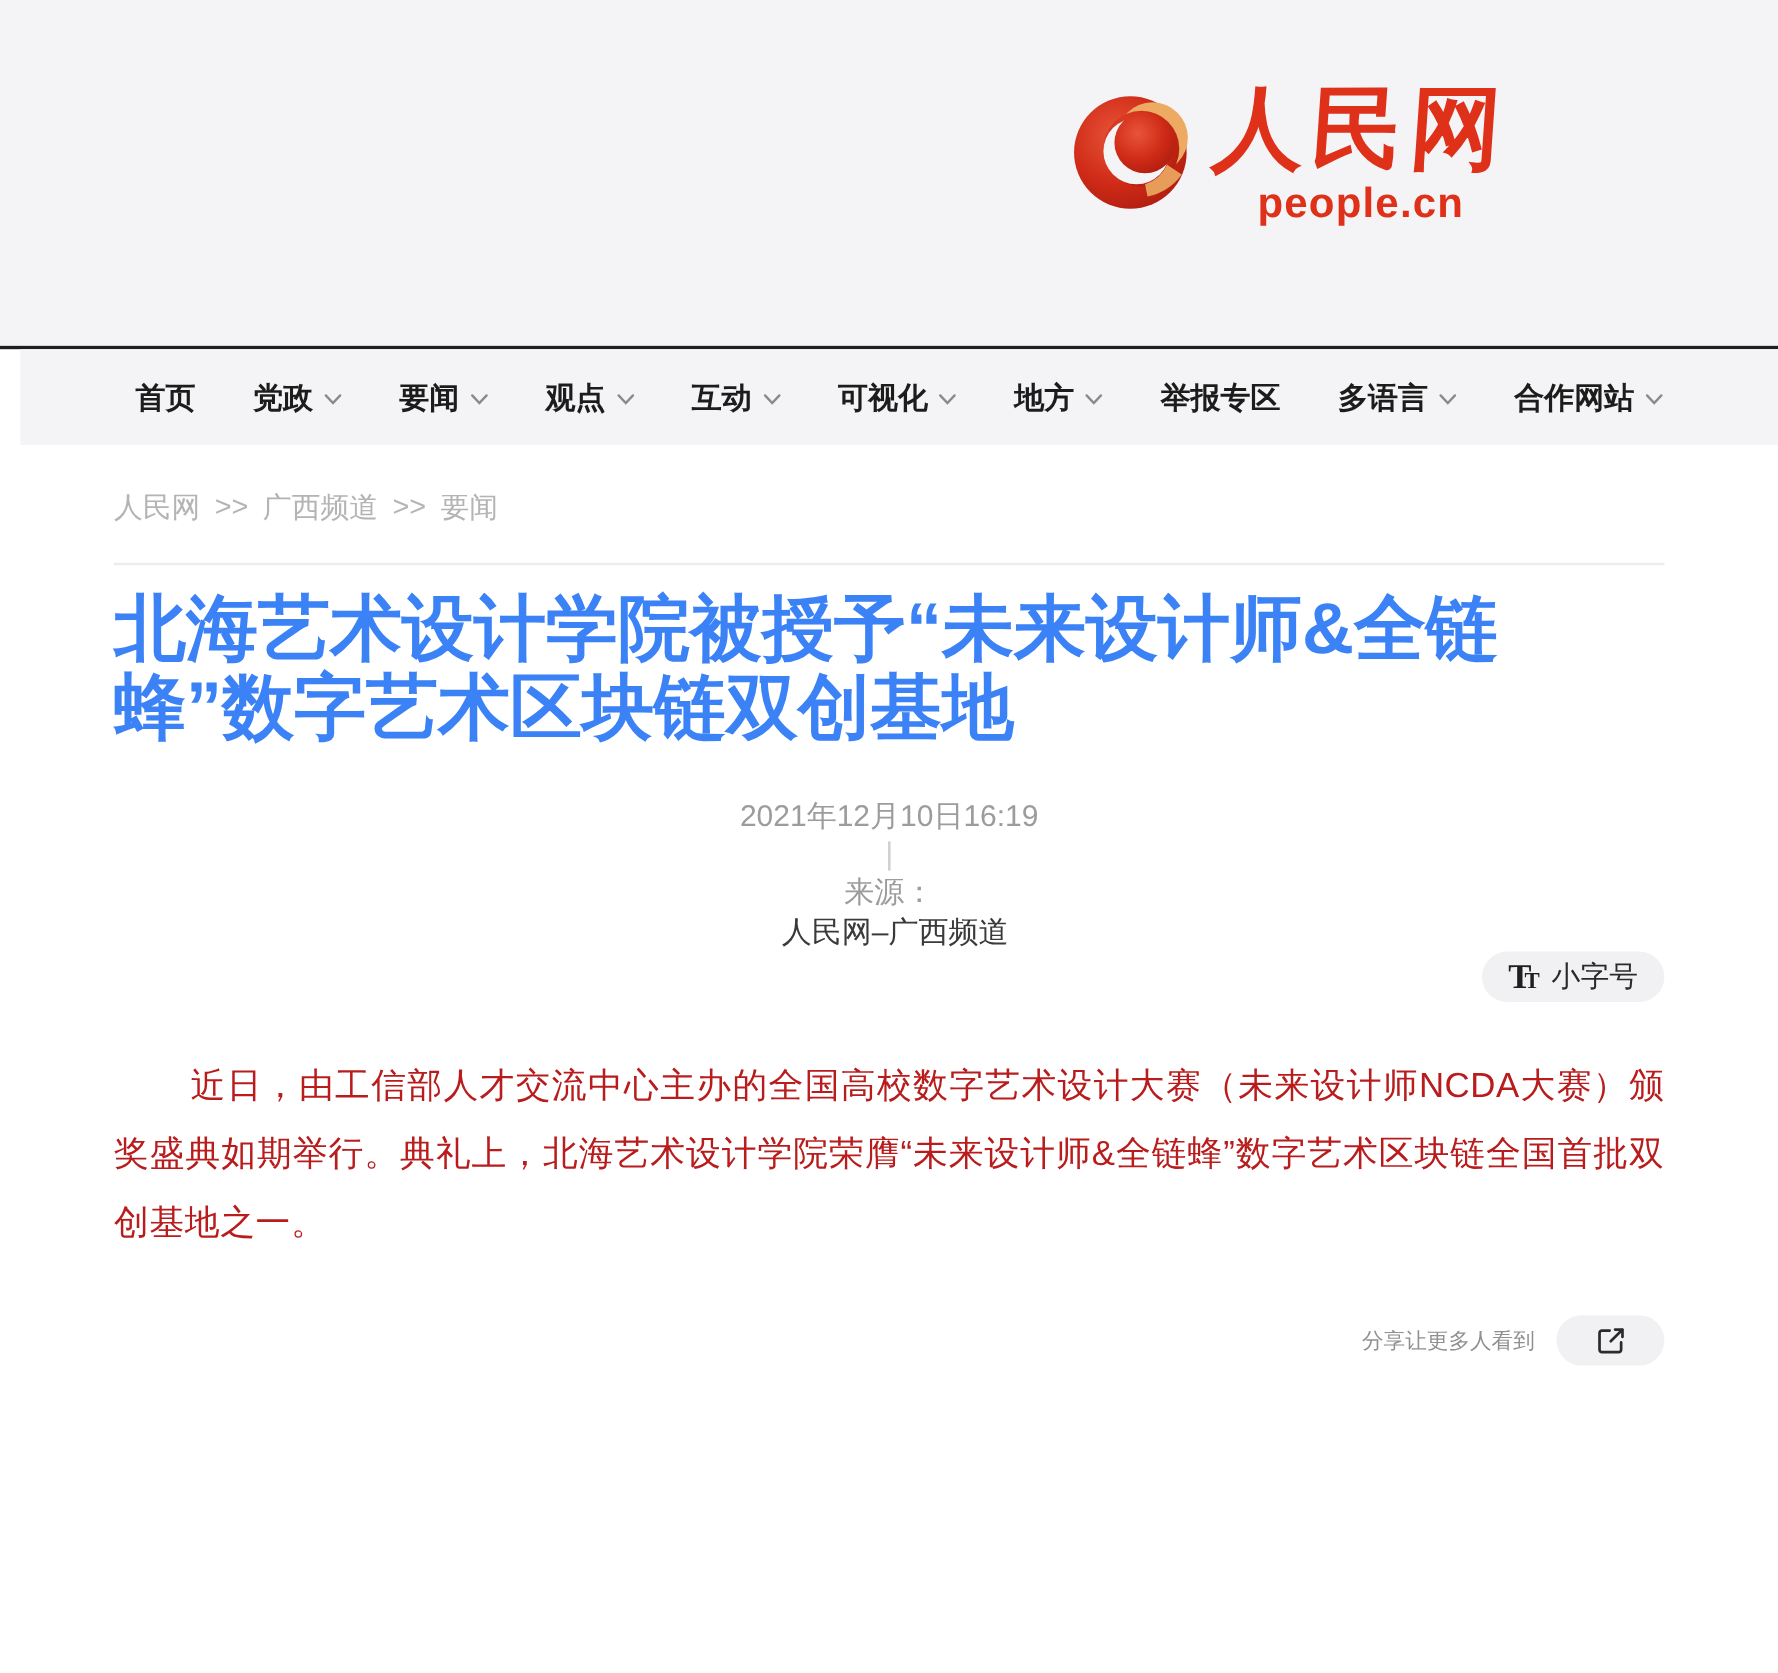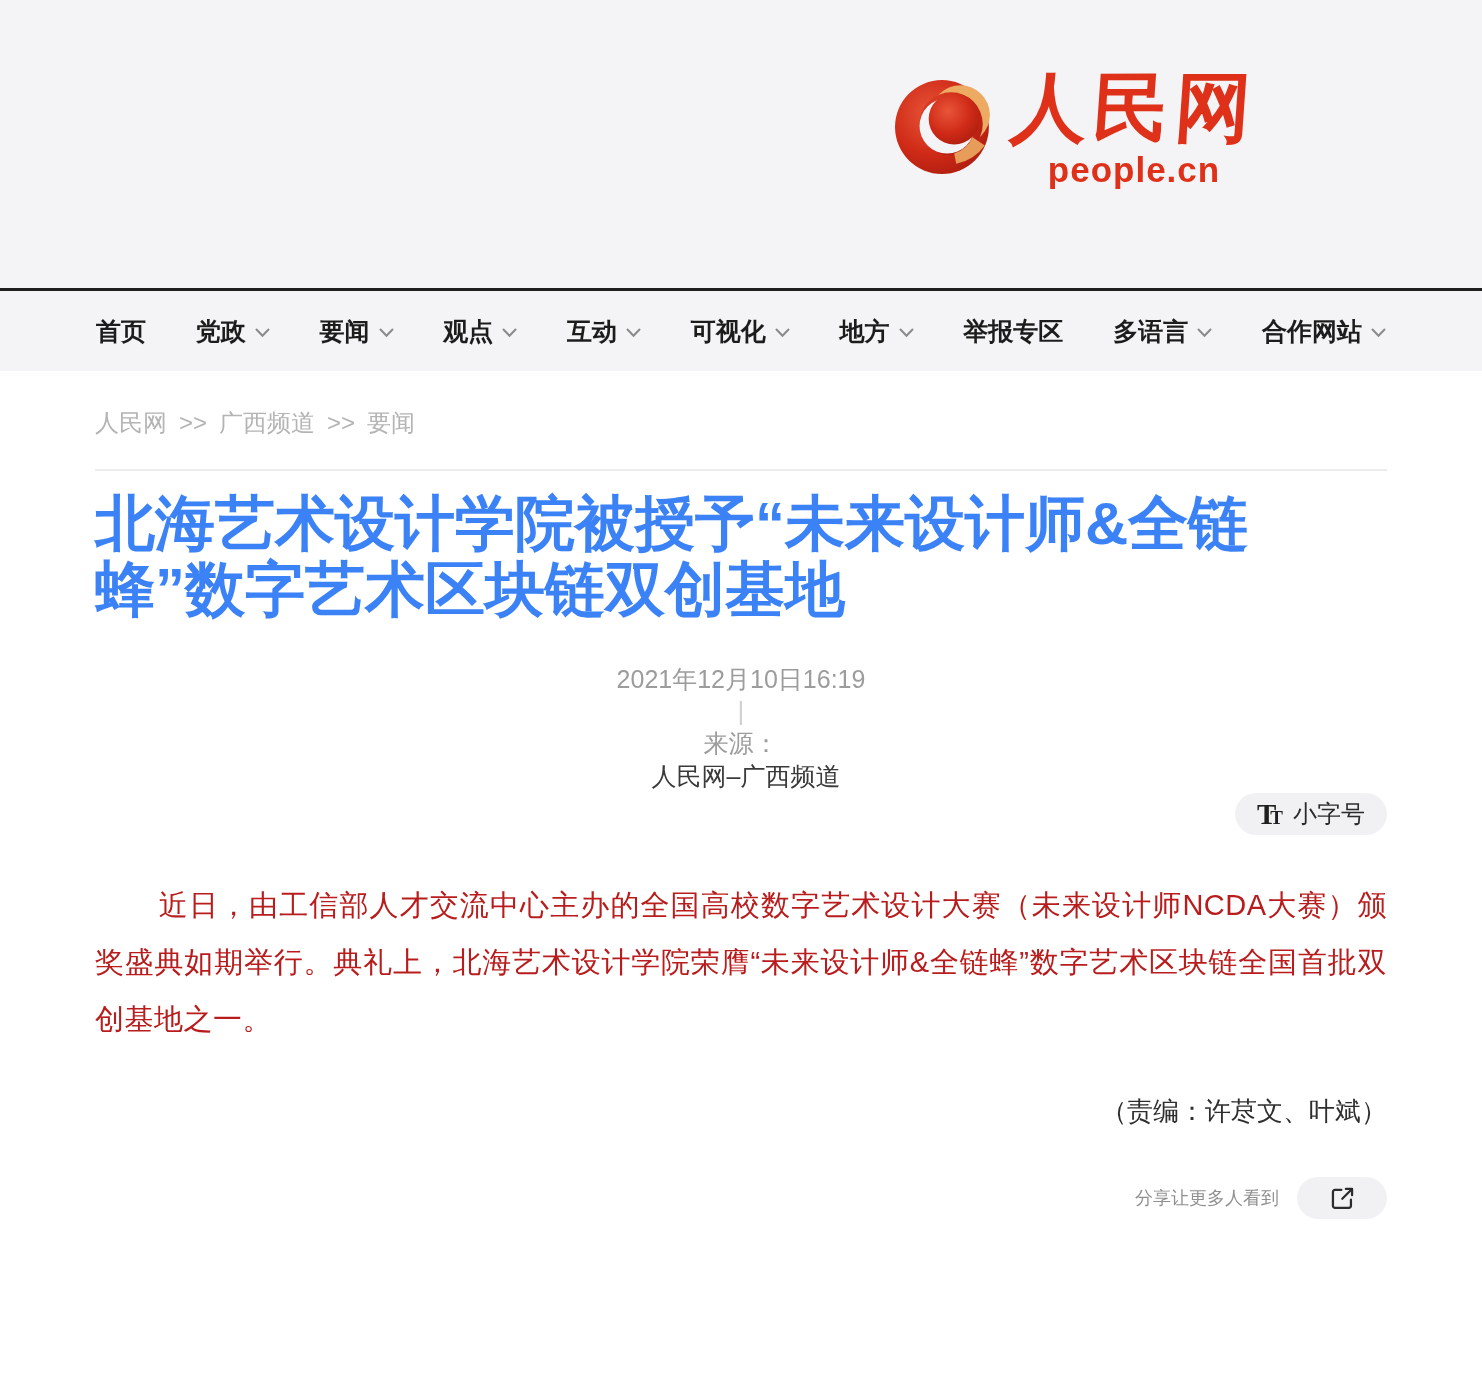--- a/index.html
+++ b/index.html
@@ -50,20 +50,21 @@
   .dark-rule { height: 3px; background: #1f1f1f; }
 
   
   .nav {
     height: 80px;
     background: #f4f4f6;
     display: flex;
     align-items: center;
     justify-content: space-between;
     padding: 18px 96px;
+    margin-left: 17px;
   }
   .nav-item {
     display: flex;
     align-items: center;
     gap: 9px;
     font-size: 25px;
     font-weight: 700;
     color: #1c1c1c;
     cursor: pointer;
     white-space: nowrap;
@@ -286,21 +287,20 @@
         <span class="tt tt-large">T</span><span class="tt tt-small">T</span>
       </span>
       <span>小字号</span>
     </div>
   </div>
 
   <div class="body-text">
     <p>近日，由工信部人才交流中心主办的全国高校数字艺术设计大赛（未来设计师NCDA大赛）颁奖盛典如期举行。典礼上，北海艺术设计学院荣膺“未来设计师&amp;全链蜂”数字艺术区块链全国首批双创基地之一。</p>
   </div>
 
-  <div class="editor-credit">（责编：许荩文、叶斌）</div>
 
   <div class="share-row">
     <span class="share-label">分享让更多人看到</span>
     <div class="share-pill">
       <svg width="27" height="27" viewBox="0 0 24 24" fill="none" stroke="#2b2b2b" stroke-width="2" stroke-linecap="round" stroke-linejoin="round">
         <path d="M19.5 13v5.5a1.8 1.8 0 0 1-1.8 1.8H5.3a1.8 1.8 0 0 1-1.8-1.8V6.1a1.8 1.8 0 0 1 1.8-1.8H11"></path>
         <path d="M15 3.5h5.5V9"></path>
         <path d="M20.2 3.8 L11.8 12.2"></path>
       </svg>
     </div>

